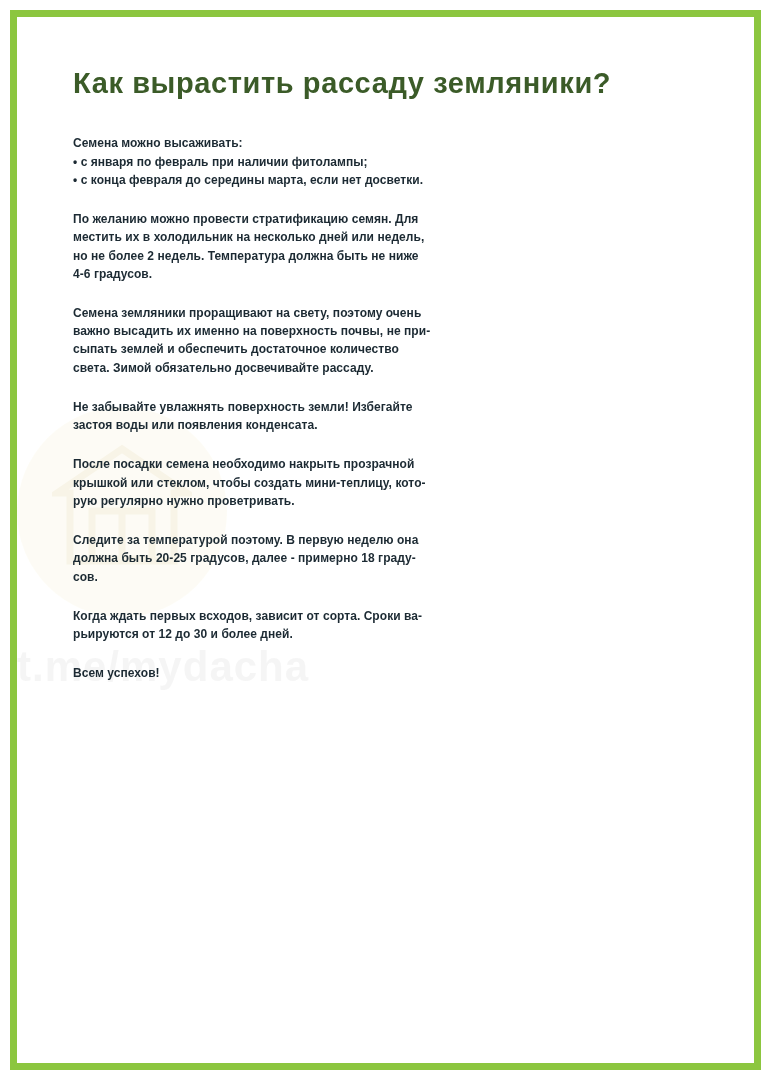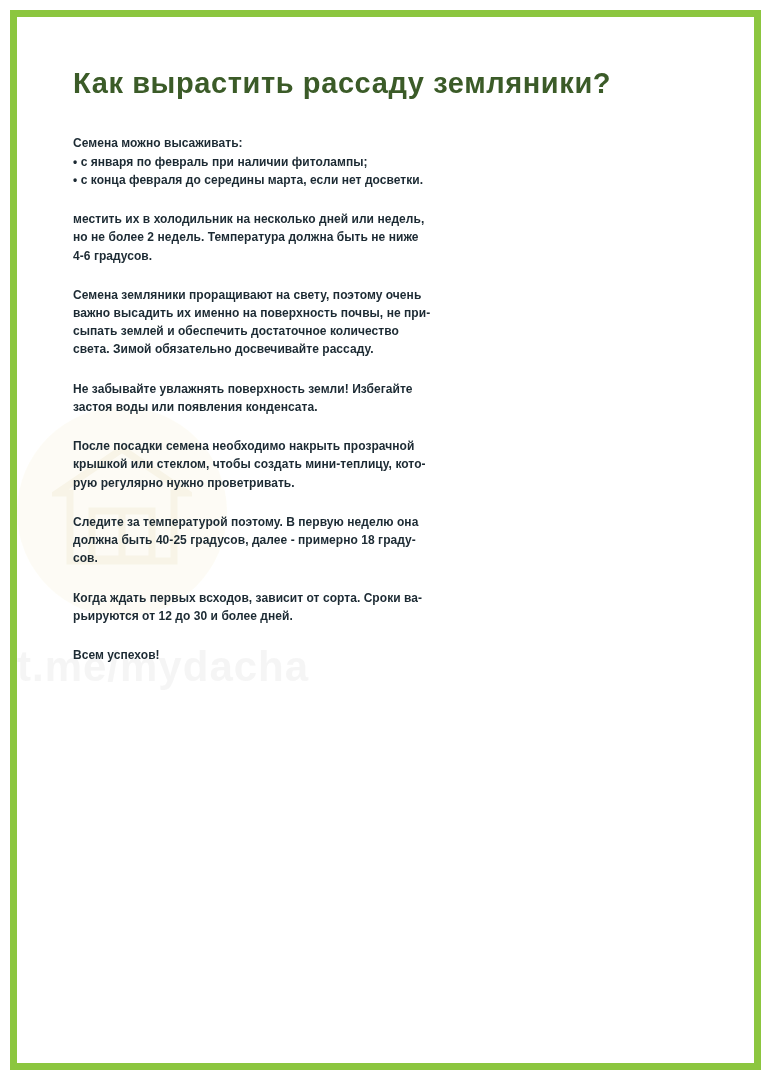--- a/index.html
+++ b/index.html
@@ -117,20 +117,21 @@
 
       <h1 class="doc-title">Как вырастить рассаду земляники?</h1>
 
       <p class="body-text">
         <span class="line">Семена можно высаживать:</span>
         <span class="line">• с января по февраль при наличии фитолампы;</span>
         <span class="line">• с конца февраля до середины марта, если нет досветки.</span>
       </p>
 
       <p class="body-text">
+        <span class="line">По желанию можно провести стратификацию семян. Для</span>
         <span class="line">местить их в холодильник на несколько дней или недель,</span>
         <span class="line">но не более 2 недель. Температура должна быть не ниже</span>
         <span class="line">4-6 градусов.</span>
       </p>
 
 
       <p class="body-text">
         <span class="line">Семена земляники проращивают на свету, поэтому очень</span>
         <span class="line">важно высадить их именно на поверхность почвы, не при-</span>
         <span class="line">сыпать землей и обеспечить достаточное количество</span>
@@ -143,21 +144,21 @@
       </p>
 
       <p class="body-text">
         <span class="line">После посадки семена необходимо накрыть прозрачной</span>
         <span class="line">крышкой или стеклом, чтобы создать мини-теплицу, кото-</span>
         <span class="line">рую регулярно нужно проветривать.</span>
       </p>
 
       <p class="body-text">
         <span class="line">Следите за температурой поэтому. В первую неделю она</span>
-        <span class="line">должна быть 40-25 градусов, далее - примерно 18 граду-</span>
+        <span class="line">должна быть 20-25 градусов, далее - примерно 18 граду-</span>
         <span class="line">сов.</span>
       </p>
 
       <p class="body-text">
         <span class="line">Когда ждать первых всходов, зависит от сорта. Сроки ва-</span>
         <span class="line">рьируются от 12 до 30 и более дней.</span>
       </p>
 
       <p class="body-text last">
         <span class="line">Всем успехов!</span>

